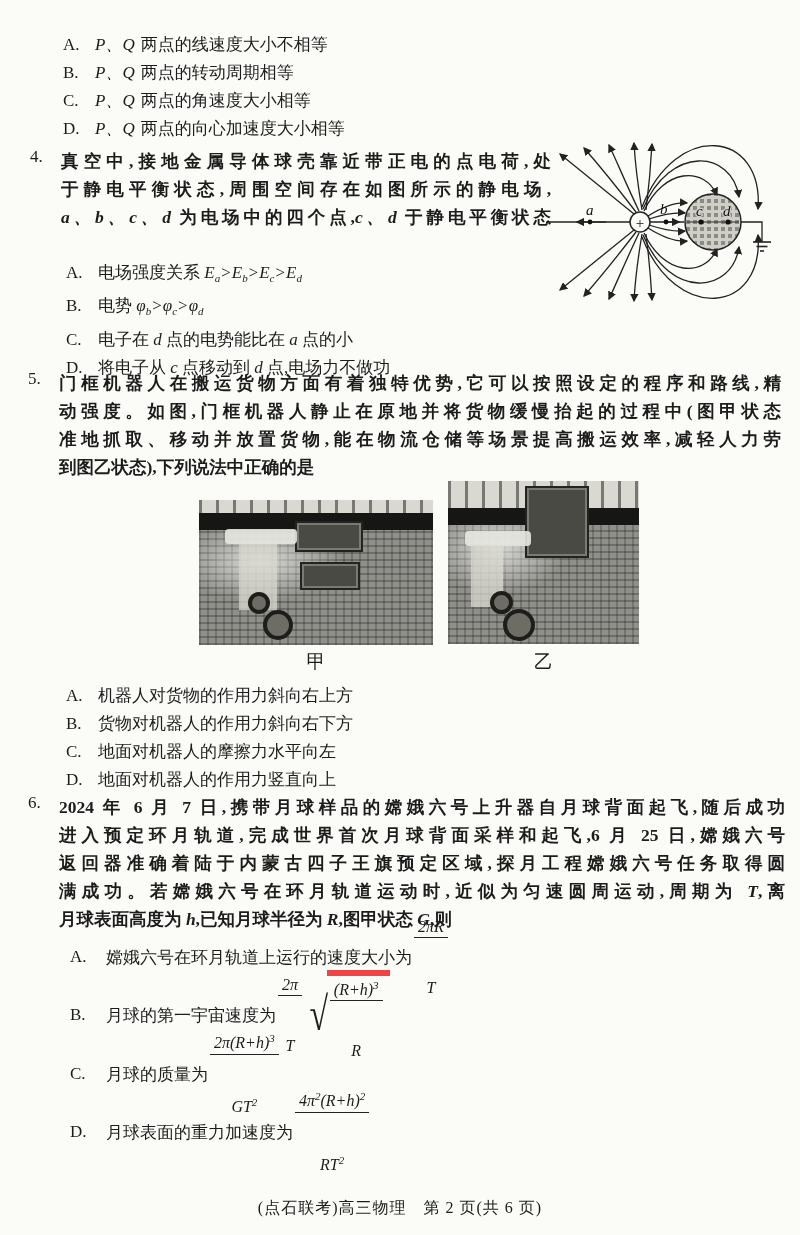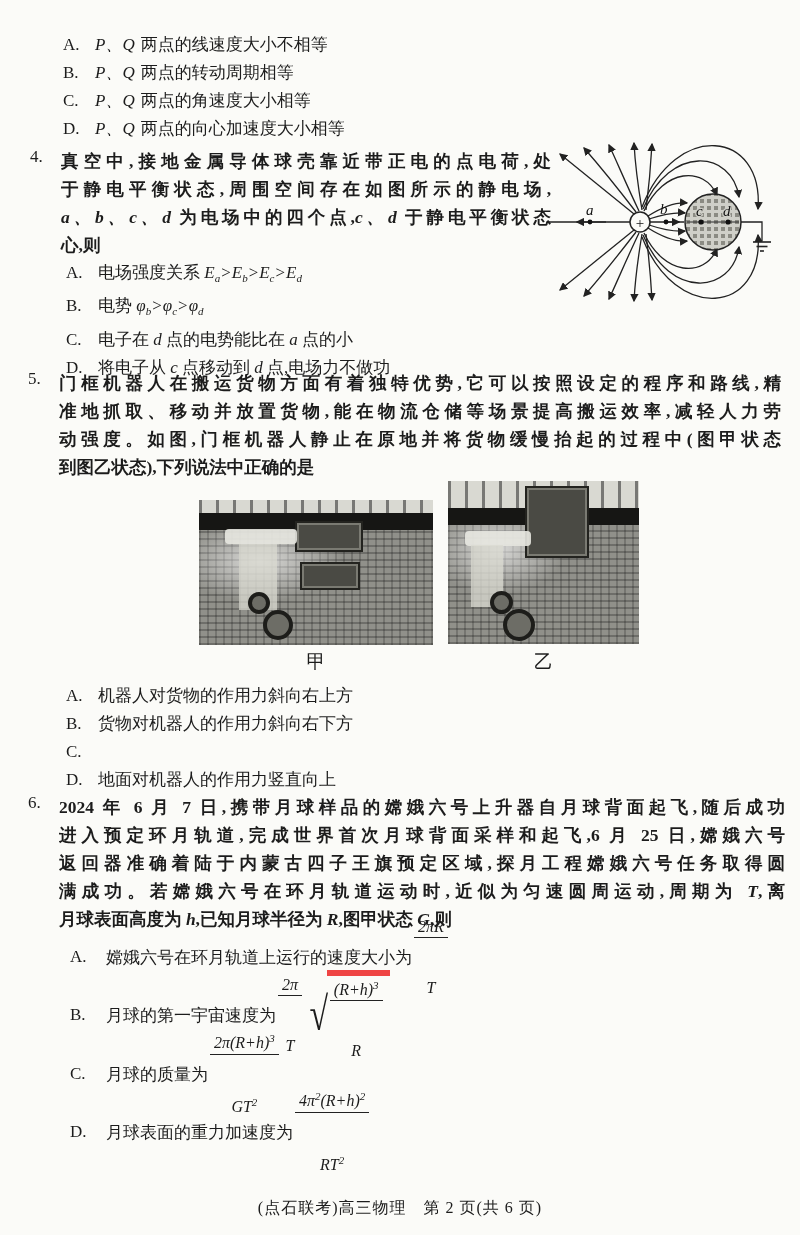--- a/index.html
+++ b/index.html
@@ -68,21 +68,20 @@
         <span><i class="pv">P、Q</i><span>两点的向心加速度大小相等</span></span>
       </div>
   </div>
 
   <div class="blk" style="left:30px;top:147px;width:525px;">
     <span class="qnum">4.</span>
     <div class="qtext" style="width:490px;">
       <div class="jline">真空中,接地金属导体球壳靠近带正电的点电荷,处</div>
       <div class="jline">于静电平衡状态,周围空间存在如图所示的静电场,</div>
       <div class="jline"><i class="m">a、b、c、d</i> <span>为电场中的四个点,</span><i class="m">c、d</i> <span>于静电平衡状态</span></div>
-      <div class="lline">心,则</div>
     </div>
   </div>
 
   <div class="blk" style="left:66px;top:259px;">
     <div class="opt">
         <span class="olabel">A.</span>
         <span><span>电场强度关系</span> <span class="m">E</span><sub>a</sub><span class="gt">&gt;</span><span class="m">E</span><sub>b</sub><span class="gt">&gt;</span><span class="m">E</span><sub>c</sub><span class="gt">&gt;</span><span class="m">E</span><sub>d</sub></span>
       </div>
     <div class="opt">
         <span class="olabel">B.</span>
@@ -161,22 +160,22 @@
       <text x="114" y="78" font-size="15" font-style="italic" fill="#111">b</text>
       <text x="150" y="80" font-size="15" font-style="italic" fill="#111" stroke="#cfcfc8" stroke-width="2.5" paint-order="stroke">c</text>
       <text x="177" y="80" font-size="15" font-style="italic" fill="#111" stroke="#cfcfc8" stroke-width="2.5" paint-order="stroke">d</text>
     </svg>
   </div>
 
   <div class="blk" style="left:28px;top:369px;width:760px;">
     <span class="qnum">5.</span>
     <div class="qtext" style="width:722px;">
       <div class="jline">门框机器人在搬运货物方面有着独特优势,它可以按照设定的程序和路线,精</div>
+      <div class="jline">动强度。如图,门框机器人静止在原地并将货物缓慢抬起的过程中(图甲状态</div>
       <div class="jline">准地抓取、移动并放置货物,能在物流仓储等场景提高搬运效率,减轻人力劳</div>
-      <div class="jline">动强度。如图,门框机器人静止在原地并将货物缓慢抬起的过程中(图甲状态</div>
       <div class="lline">到图乙状态),下列说法中正确的是</div>
     </div>
   </div>
 
   <div class="photo" style="left:199px;top:500px;width:234px;height:145px;">
     <div class="ph-top" style="height:13px;"></div>
     <div class="ph-band" style="top:13px;height:17px;"></div>
     <div class="ph-load" style="left:96px;top:21px;width:64px;height:27px;"></div>
     <div class="ph-load" style="left:101px;top:62px;width:56px;height:24px;"></div>
     <div class="ph-arm" style="left:26px;top:29px;width:72px;height:15px;"></div>
@@ -200,20 +199,21 @@
     <div class="opt">
         <span class="olabel">A.</span>
         <span>机器人对货物的作用力斜向右上方</span>
       </div>
     <div class="opt">
         <span class="olabel">B.</span>
         <span>货物对机器人的作用力斜向右下方</span>
       </div>
     <div class="opt">
         <span class="olabel">C.</span>
+        <span>地面对机器人的摩擦力水平向左</span>
       </div>
     <div class="opt">
         <span class="olabel">D.</span>
         <span>地面对机器人的作用力竖直向上</span>
       </div>
   </div>
 
   <div class="blk" style="left:28px;top:793px;width:764px;">
     <span class="qnum">6.</span>
     <div class="qtext" style="width:726px;">

